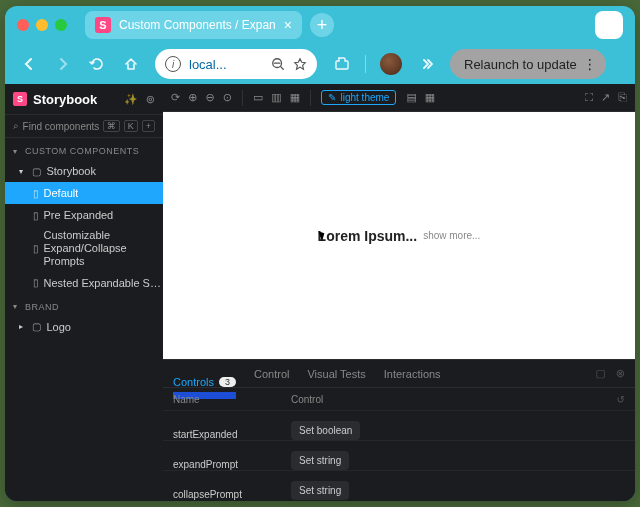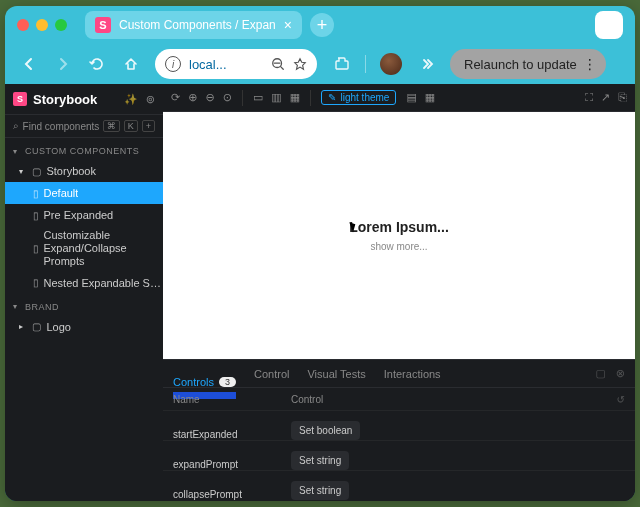--- a/index.html
+++ b/index.html
@@ -52,21 +52,21 @@
 .tree-label { white-space: nowrap; overflow: hidden; text-overflow: ellipsis; }
 
 
 .main { flex: 1; display: flex; flex-direction: column; background: #1a1c1f; }
 .canvas-toolbar { height: 28px; background: #1a1c1f; border-bottom: 1px solid #2a2c30; display: flex; align-items: center; padding: 0 8px; gap: 10px; color: #888; font-size: 11px; }
 .ct-group { display: flex; gap: 8px; }
 .ct-divider { width: 1px; height: 16px; background: #333; }
 .theme-badge { border: 1px solid #1ea7fd; color: #1ea7fd; border-radius: 3px; padding: 1px 6px; font-size: 10px; display: flex; align-items: center; gap: 4px; }
 .ct-spacer { flex: 1; }
 
-.canvas { flex: 1; background: #fff; display: flex; flex-direction: column; align-items: center; justify-content: center; gap: 6px; }
+.canvas { flex: 1; background: #fff; display: flex; align-items: center; justify-content: center; gap: 6px; }
 .story-title { font-size: 14px; font-weight: 700; color: #222; }
 .story-link { font-size: 10px; color: #888; }
 .cursor { position: relative; }
 .cursor::after { content: ''; position: absolute; left: 2px; top: 2px; width: 0; height: 0; border-left: 5px solid #000; border-top: 4px solid transparent; border-bottom: 7px solid transparent; transform: rotate(-20deg); }
 
 .addons { height: 142px; background: #1a1c1f; border-top: 1px solid #2a2c30; display: flex; flex-direction: column; }
 .addon-tabs { height: 28px; display: flex; align-items: center; padding: 0 10px; gap: 18px; font-size: 11px; color: #888; border-bottom: 1px solid #2a2c30; }
 .addon-tab { height: 100%; display: flex; align-items: center; gap: 5px; cursor: pointer; }
 .addon-tab.active { color: #1ea7fd; border-bottom: 7px solid #1d4ed8; margin-top: 23px; }
 .addon-badge { background: #eee; color: #333; border-radius: 8px; padding: 0 6px; font-size: 9px; }

